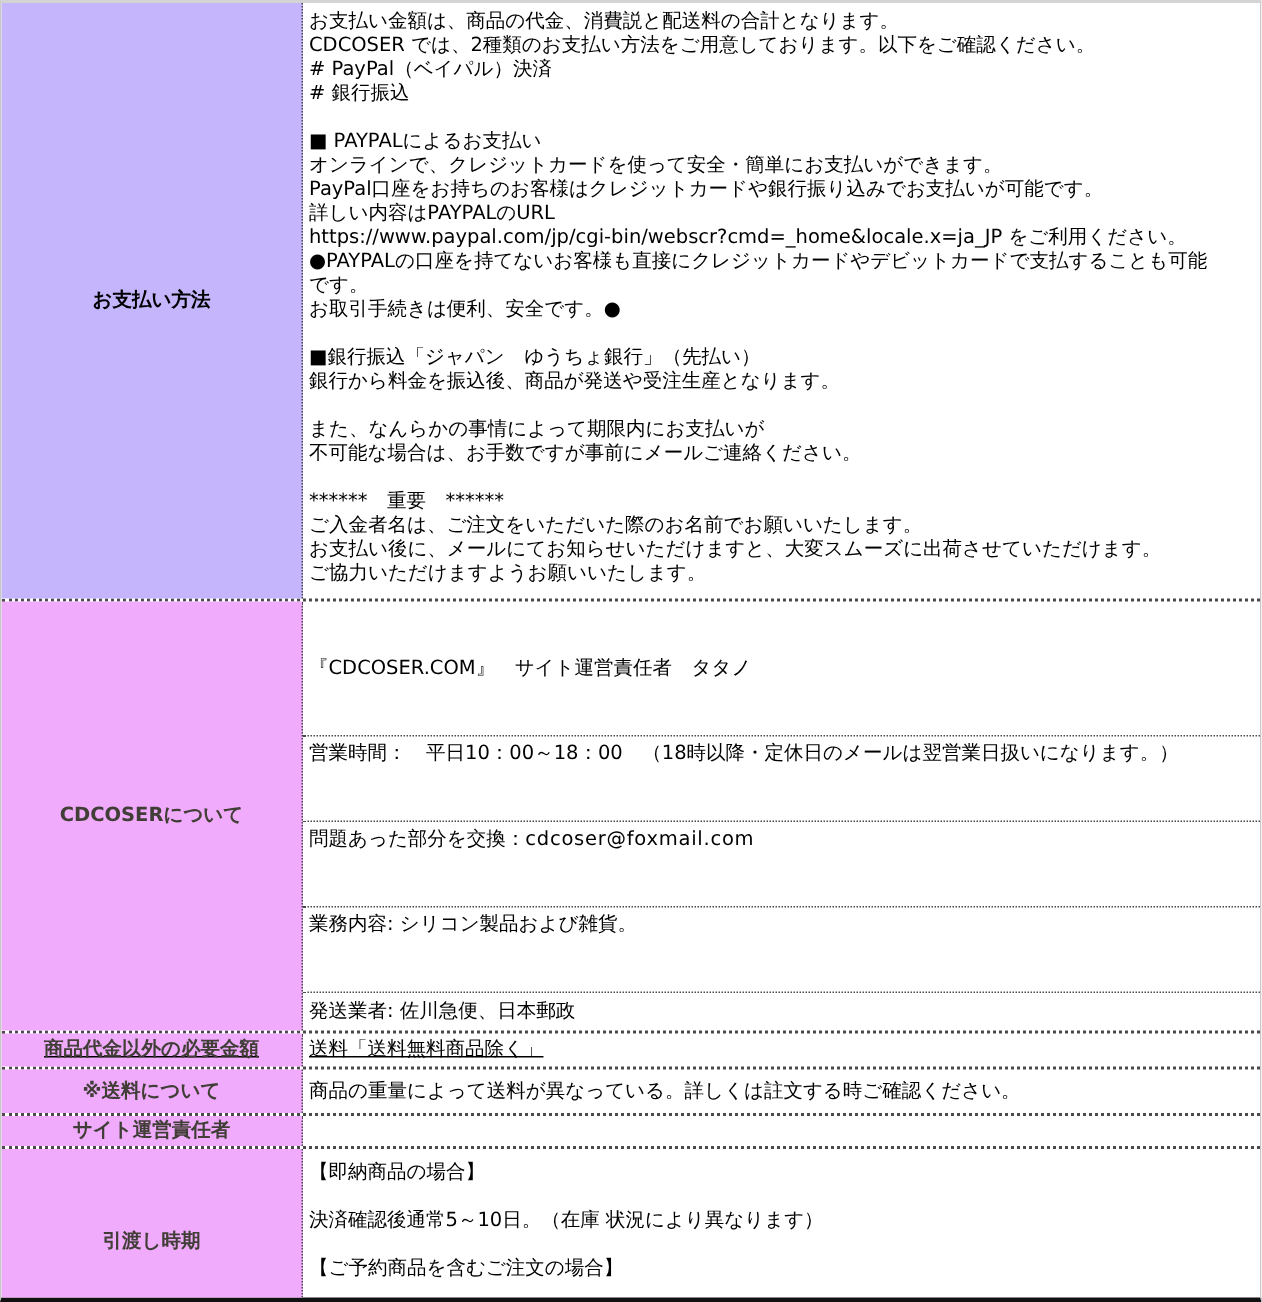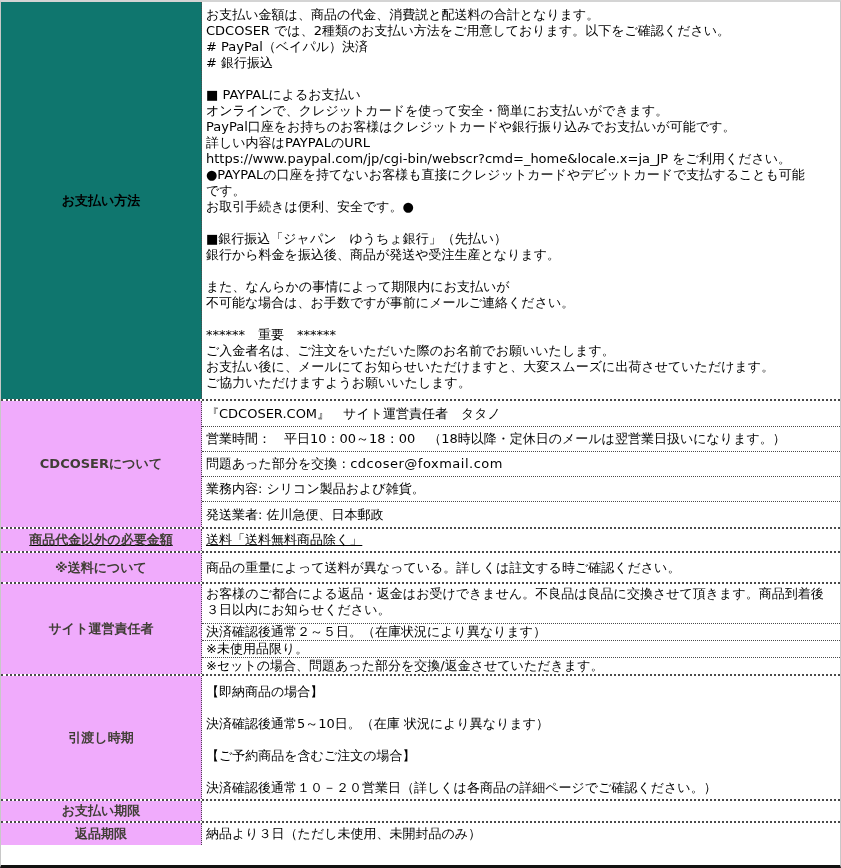--- a/index.html
+++ b/index.html
@@ -17,34 +17,34 @@
   .row { display: flex; border-top: 2px dotted #4a4a4a; }
   .row.r0 { border-top: none; }
   .label {
     flex: 0 0 201px; width: 201px;
     display: flex; align-items: center; justify-content: center;
     text-align: center; font-weight: bold;
     background: #f0abfc; color: #403e36;
     border-right: 1px dotted #4a4a4a;
     padding: 2px;
   }
-  .r0 .label { background: #0f766e; color: #000000; }
+  .r0 .label { background: #c4b5fd; color: #000000; }
   .content { flex: 1; white-space: pre-wrap; padding: 3px 4px; min-width: 0; }
   .content.vc { display: flex; align-items: center; }
   .subrows { flex: 1; display: flex; flex-direction: column; min-width: 0; }
   .subrow {
     white-space: pre-wrap; padding: 2px 4px;
     border-top: 1px dotted #4a4a4a;
     display: flex; align-items: center; flex: 1;
   }
   .subrow:first-child { border-top: none; }
 
   .r0 { height: 397px; }
   .r0 .content { padding-top: 5px; }
-  .sub-c { min-height: 25px; }
+  .sub-c { min-height: 25px; margin-top: 32px; }
   .sub-c:last-child { min-height: 26px; }
   .r2 { min-height: 24px; text-decoration: underline; }
   .r3 { min-height: 31px; }
   .sub-d0 { min-height: 39px; align-items: flex-start; padding-top: 2px; }
   .sub-d1 { min-height: 16px; padding-top: 0; padding-bottom: 0; }
   .sub-d  { min-height: 14px; padding-top: 0; padding-bottom: 0; }
   .r5 { min-height: 124px; }
   .r5 .content { padding-top: 8px; }
   .sub-p { min-height: 22px; padding-top: 1px; padding-bottom: 1px; }
   .r7 { min-height: 21px; }
@@ -99,26 +99,20 @@
     <div class="content vc">送料「送料無料商品除く」</div>
   </div>
 
   <div class="row r3">
     <div class="label">※送料について</div>
     <div class="content vc">商品の重量によって送料が異なっている。詳しくは註文する時ご確認ください。</div>
   </div>
 
   <div class="row r4">
     <div class="label">サイト運営責任者</div>
-    <div class="subrows">
-      <div class="subrow sub-d0">お客様のご都合による返品・返金はお受けできません。不良品は良品に交換させて頂きます。商品到着後３日以内にお知らせください。</div>
-      <div class="subrow sub-d1">決済確認後通常２～５日。（在庫状況により異なります）</div>
-      <div class="subrow sub-d">※未使用品限り。</div>
-      <div class="subrow sub-d">※セットの場合、問題あった部分を交換/返金させていただきます。</div>
-    </div>
   </div>
 
   <div class="row r5">
     <div class="label">引渡し時期</div>
     <div class="content">【即納商品の場合】
 
 決済確認後通常5～10日。（在庫 状況により異なります）
 
 【ご予約商品を含むご注文の場合】
 

